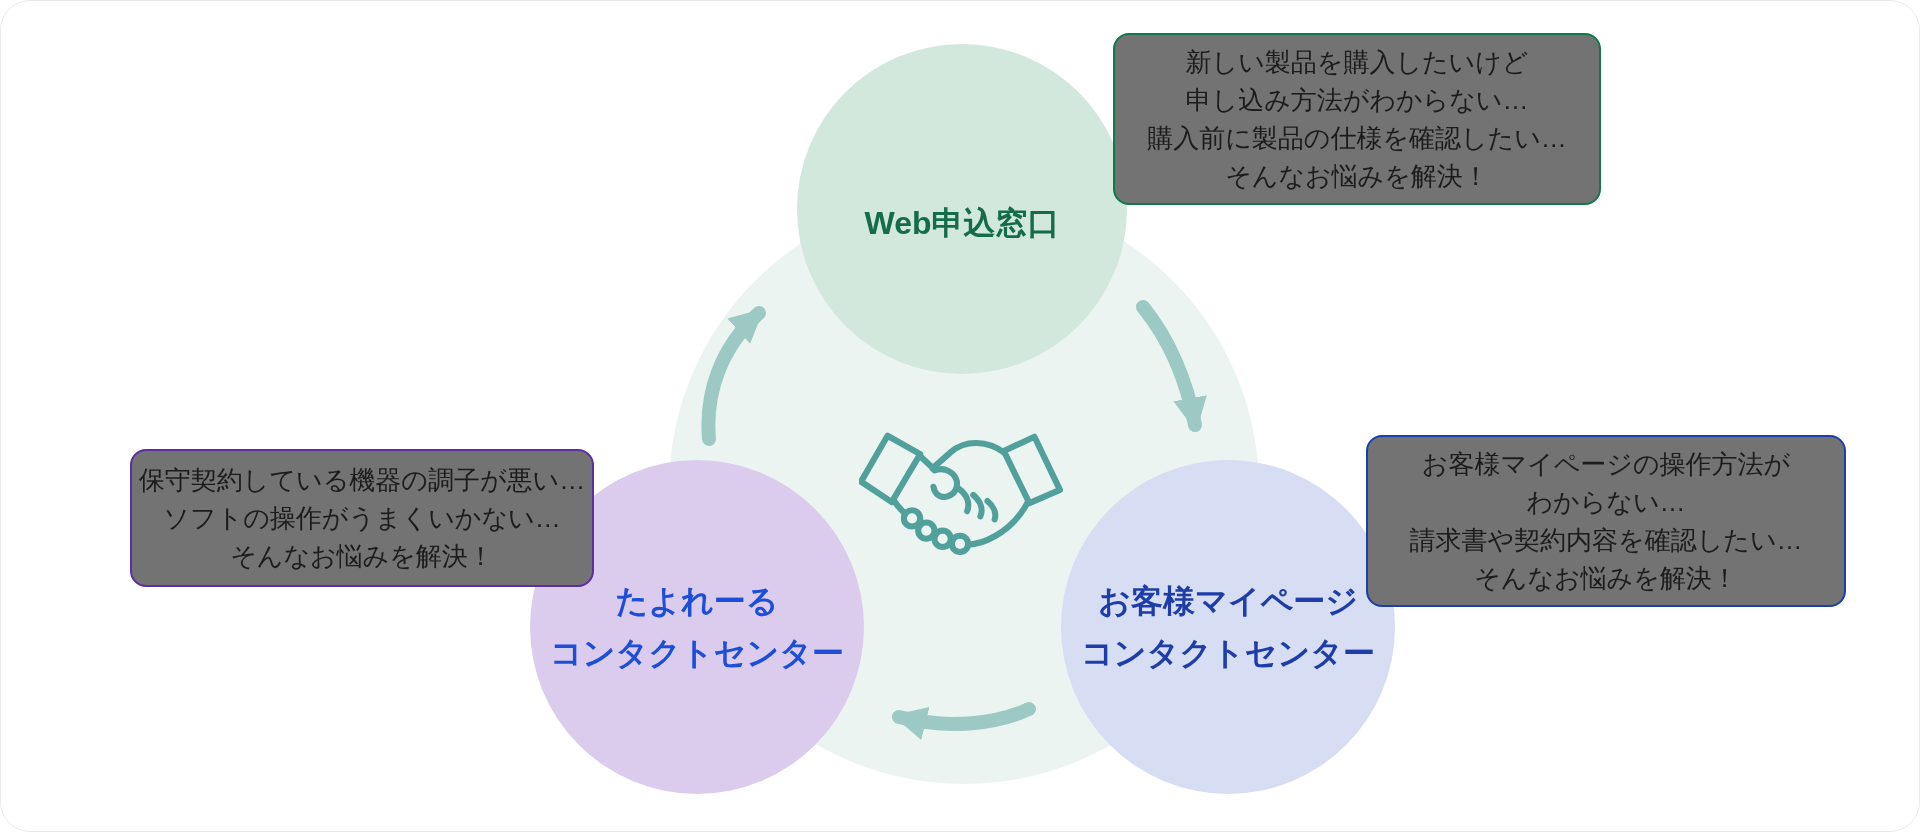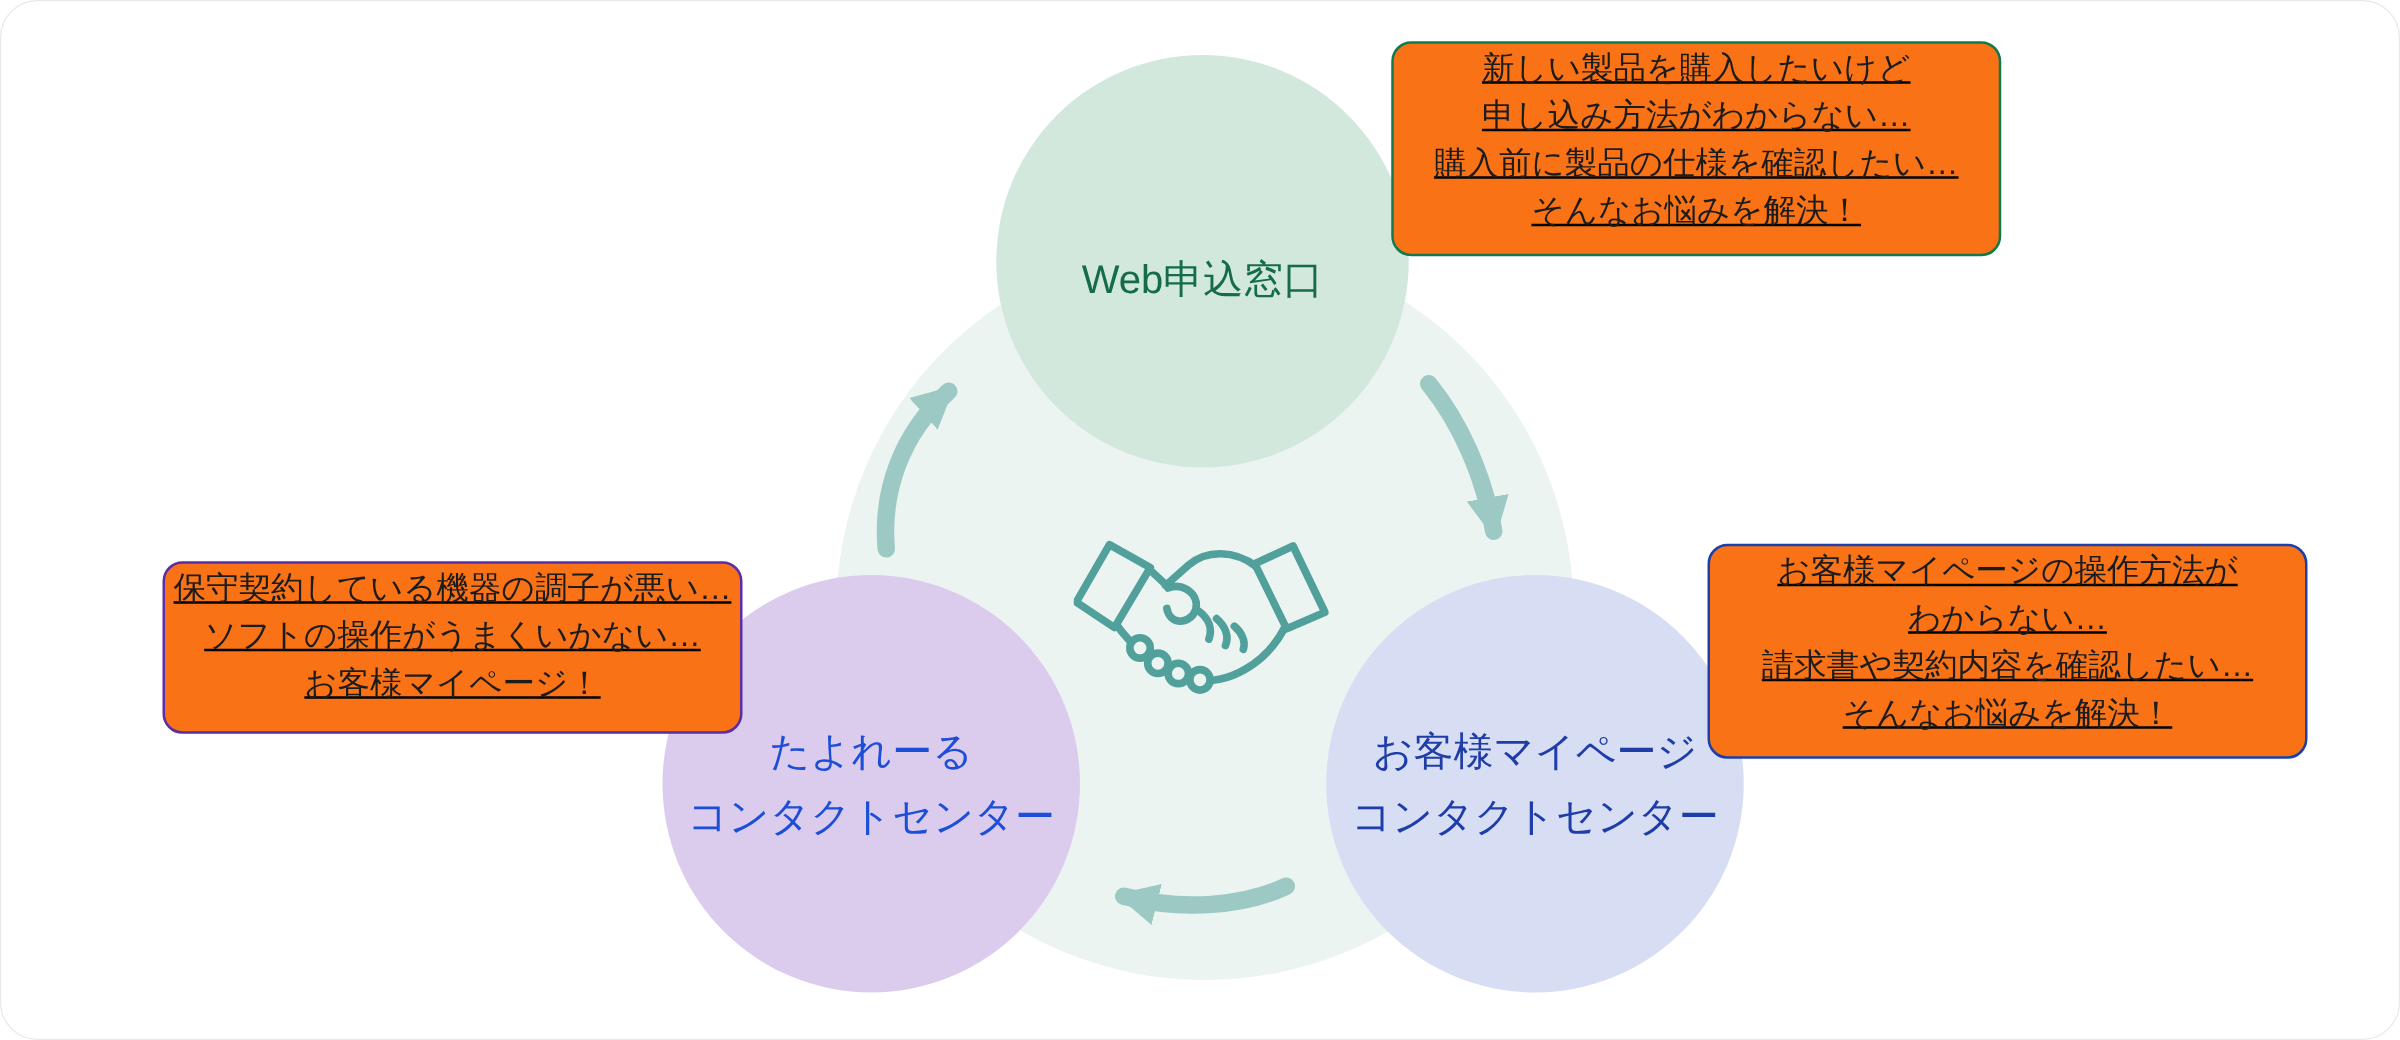--- a/index.html
+++ b/index.html
@@ -9,28 +9,28 @@
   }
   .abs{position:absolute;}
   .circle{border-radius:50%;}
   .cycle-bg{left:668px;top:193px;width:590px;height:590px;background:#ecf4f2;z-index:1;}
   .node{z-index:3;}
   .node-web{left:796px;top:43px;width:330px;height:330px;background:#d2e8dc;}
   .node-contact{left:529px;top:459px;width:334px;height:334px;background:#dbccee;}
   .node-mypage{left:1060px;top:459px;width:334px;height:334px;background:#d7ddf2;}
   .node-label{
     z-index:4;display:flex;align-items:center;justify-content:center;text-align:center;
-    font-weight:400;font-size:32px;line-height:52px;white-space:pre-line;pointer-events:none;
+    font-weight:700;font-size:32px;line-height:52px;white-space:pre-line;pointer-events:none;
   }
   .label-web{left:796px;top:43px;width:330px;height:330px;color:#146c4b;transform:translateY(14px);}
   .label-contact{left:529px;top:459px;width:334px;height:334px;color:#1d4ed8;}
   .label-mypage{left:1060px;top:459px;width:334px;height:334px;color:#1e3da8;}
   .bubble{
-    z-index:5;box-sizing:border-box;background:#f97316;border-radius:16px;
-    display:flex;justify-content:center;text-decoration:underline;
+    z-index:5;box-sizing:border-box;background:#737373;border-radius:16px;
+    display:flex;align-items:center;justify-content:center;
   }
   .bubble p{
     margin:0;text-align:center;white-space:pre-line;color:#1c1c1c;
     font-size:26px;line-height:38px;
   }
   .bubble-web{left:1112px;top:32px;width:488px;height:172px;border:2px solid #117a4a;}
   .bubble-contact{left:129px;top:448px;width:464px;height:138px;border:2px solid #5d2da5;}
   .bubble-mypage{left:1365px;top:434px;width:480px;height:172px;border:2px solid #1c3fab;}
   .arrow{z-index:2;}
   .handshake{z-index:3;}
@@ -114,21 +114,21 @@
 
   <div class="abs bubble bubble-web">
     <p>新しい製品を購入したいけど
 申し込み方法がわからない…
 購入前に製品の仕様を確認したい…
 そんなお悩みを解決！</p>
   </div>
   <div class="abs bubble bubble-contact">
     <p>保守契約している機器の調子が悪い…
 ソフトの操作がうまくいかない…
-お客様マイページ！</p>
+そんなお悩みを解決！</p>
   </div>
   <div class="abs bubble bubble-mypage">
     <p>お客様マイページの操作方法が
 わからない…
 請求書や契約内容を確認したい…
 そんなお悩みを解決！</p>
   </div>
 
 </div>
 

